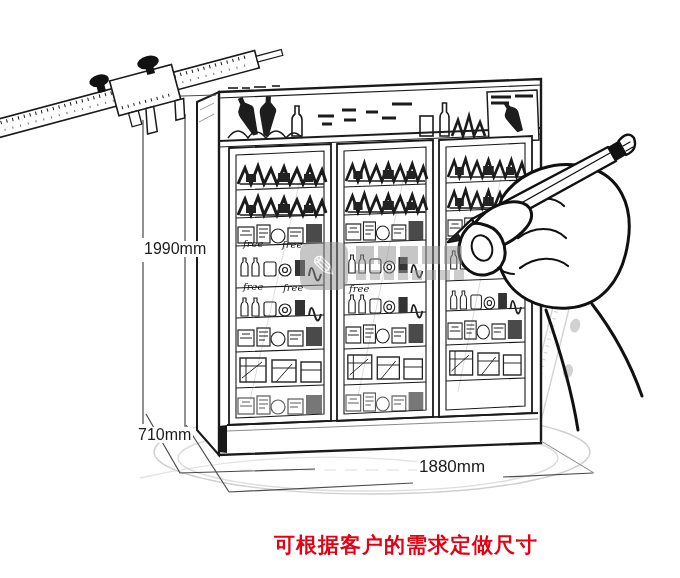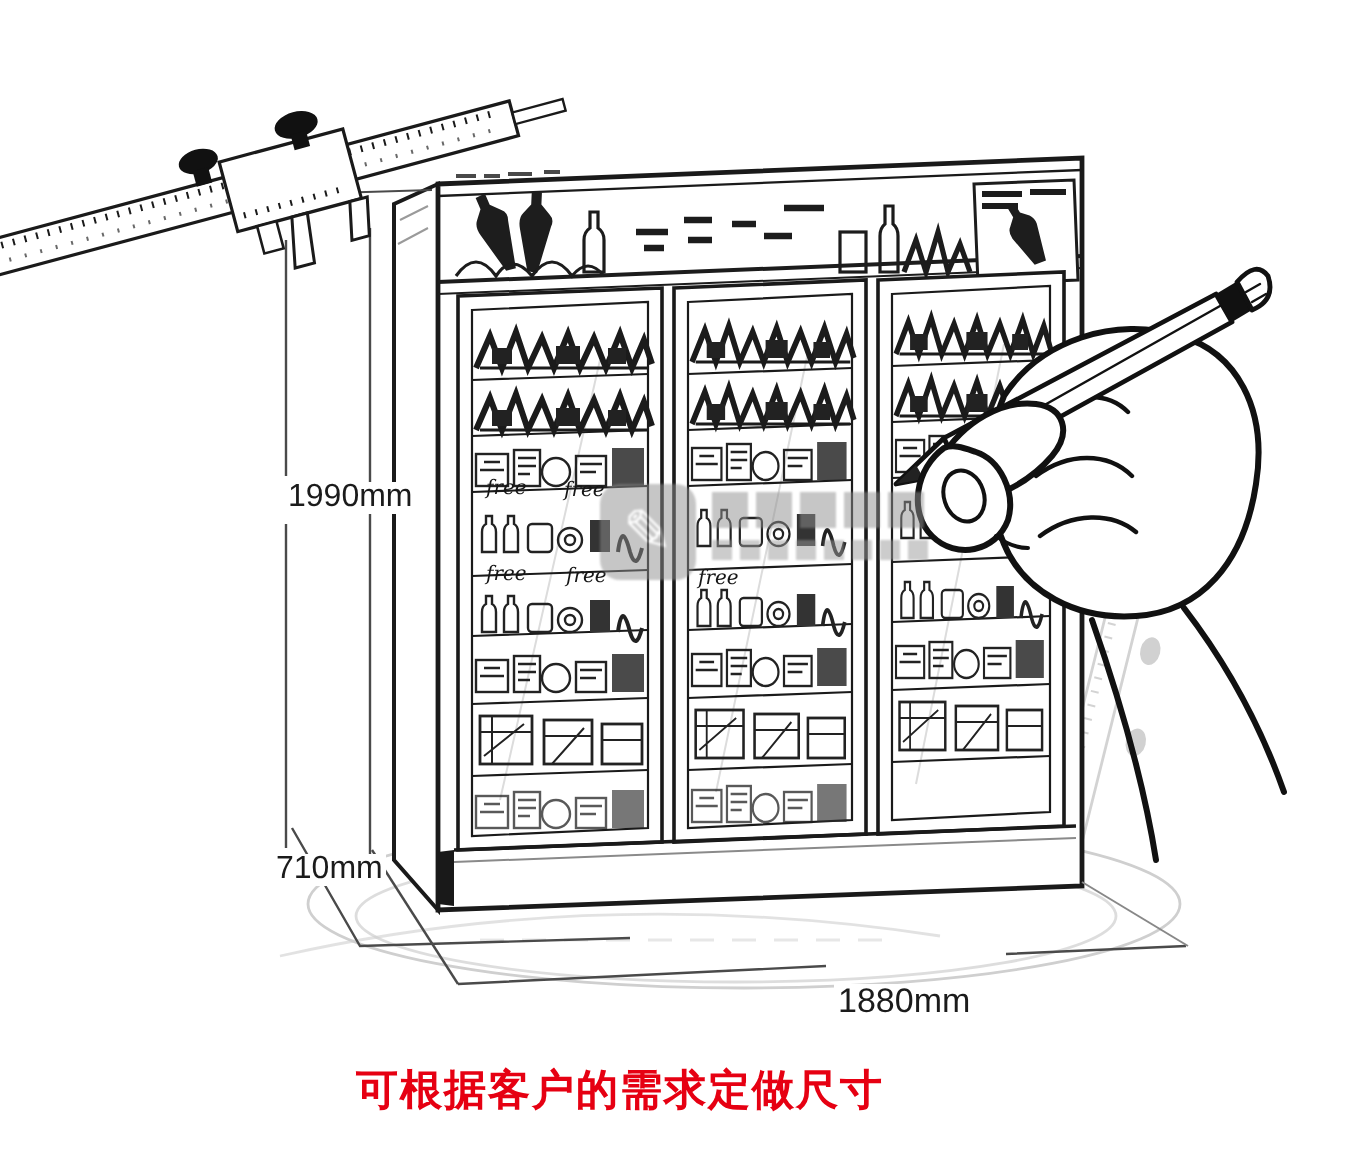--- a/index.html
+++ b/index.html
@@ -3,22 +3,22 @@
 <meta charset="utf-8">
 <style>
   html,body{margin:0;padding:0;background:#fff;}
   .stage{position:relative;width:680px;height:578px;background:#fff;overflow:hidden;
          font-family:"Liberation Sans",sans-serif;}
   .stage svg{position:absolute;left:0;top:0;}
   .dim-label{position:absolute;color:#1b1b1b;font-size:16px;white-space:nowrap;
              background:#fff;padding:0 2px;line-height:1.0;}
   #dim-height{left:110px;top:241px;margin-left:32px;}
   #dim-depth{left:136px;top:427px;}
-  #dim-width{left:417px;top:492px;font-size:17px;}
-  .caption{position:absolute;left:178px;top:531px;width:360px;text-align:left;
+  #dim-width{left:417px;top:458px;font-size:17px;}
+  .caption{position:absolute;left:178px;top:531px;width:360px;text-align:right;
            font-size:21px;font-weight:700;color:#e60012;letter-spacing:1px;}
   .free-txt{font:italic 10px "DejaVu Serif",serif;fill:#161616;}
   .watermark{position:absolute;left:300px;top:242px;display:flex;align-items:flex-start;
              gap:8px;opacity:.5;filter:blur(.6px);}
   .wm-icon{width:48px;height:48px;background:#8f8f8f;border-radius:10px;color:#fff;
            font-size:30px;display:flex;align-items:center;justify-content:center;}
   .wm-rows{display:flex;flex-direction:column;gap:6px;padding-top:4px;}
   .wm-row1,.wm-row2{display:flex;gap:4px;}
   .wm-row1 b{width:18px;height:18px;background:#8f8f8f;display:block;}
   .wm-row2 b{width:10px;height:10px;background:#9a9a9a;display:block;}

